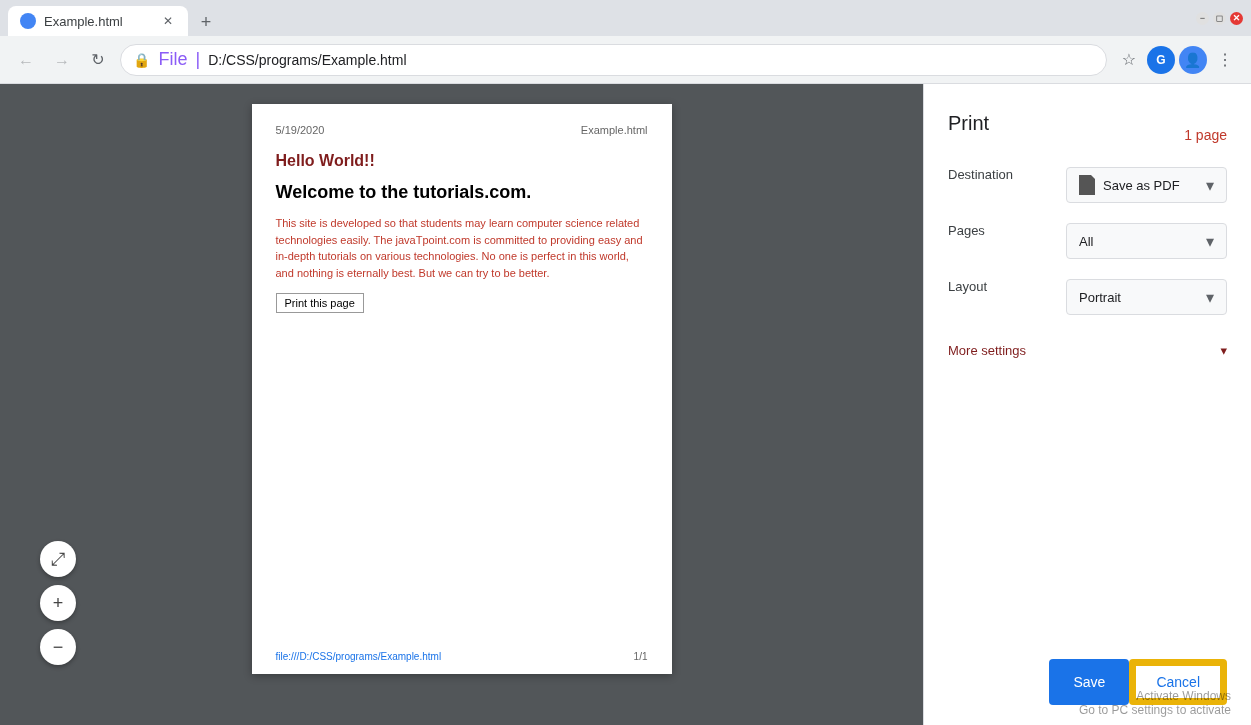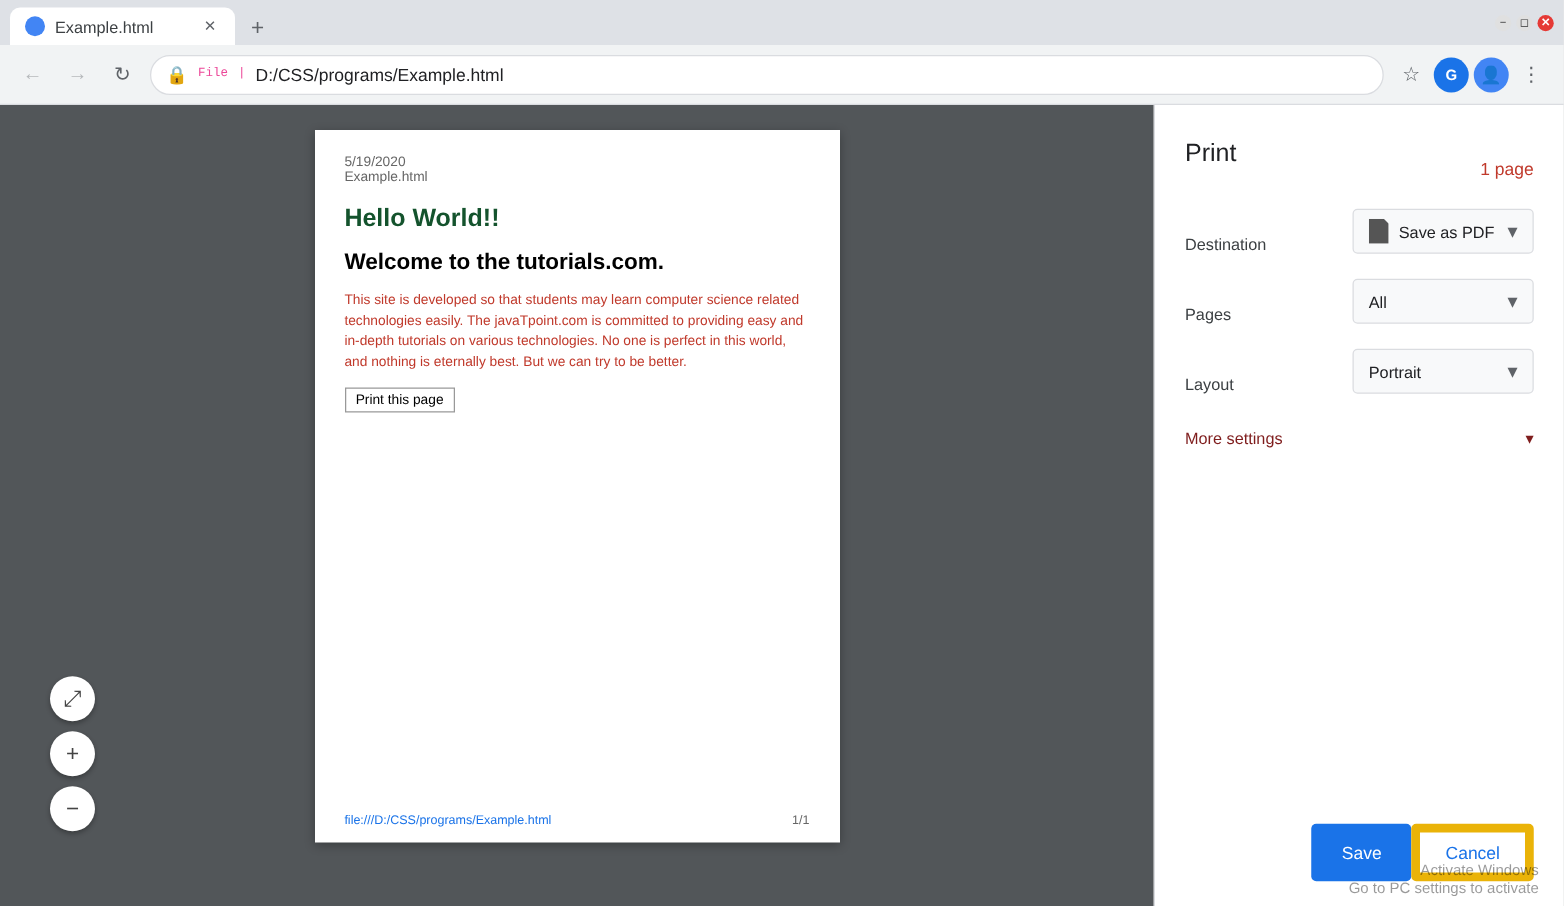--- a/index.html
+++ b/index.html
@@ -108,21 +108,21 @@
       height: 32px;
       display: flex;
       align-items: center;
       padding: 0 12px;
       font-size: 14px;
       color: #202124;
       gap: 8px;
     }
     .url-bar .lock-icon { color: #5f6368; font-size: 14px; }
     .url-path { color: #202124; font-size: 14px; }
-    .url-label { color: #ec4899; font-size: 10px; font-family: Liberation Mono, monospace; }
+    .url-label { color: #8b5cf6; font-size: 18px; }
     .toolbar-icons {
       display: flex;
       align-items: center;
       gap: 4px;
     }
     .toolbar-icon {
       width: 28px; height: 28px;
       display: flex; align-items: center; justify-content: center;
       border-radius: 50%;
       cursor: pointer;
@@ -207,26 +207,25 @@
       padding: 20px 24px;
       box-shadow: 0 2px 8px rgba(0,0,0,0.3);
       position: relative;
     }
     .preview-header {
       display: flex;
       justify-content: space-between;
       font-size: 11px;
       color: #666;
       margin-bottom: 16px;
-      flex-direction: column;
     }
     .preview-title {
-      font-size: 20px;
+      font-size: 16px;
       font-weight: bold;
-      color: #14532d;
+      color: #7f1d1d;
       margin-bottom: 12px;
     }
     .preview-subtitle {
       font-size: 18px;
       font-weight: bold;
       color: #000;
       margin-bottom: 12px;
     }
     .preview-body {
       font-size: 11px;
@@ -295,23 +294,23 @@
       color: #202124;
       font-weight: 400;
     }
     .page-count {
       font-size: 14px;
       color: #c0392b;
       margin-top: 23px;
     }
     .setting-row {
       display: flex;
-      align-items: flex-end;
+      align-items: flex-start;
       margin-bottom: 20px;
-      gap: 24px;
+      gap: 8px;
     }
     .setting-label {
       width: 110px;
       font-size: 13px;
       color: #3c4043;
       flex-shrink: 0;
     }
     .setting-control {
       flex: 1;
       height: 36px;

